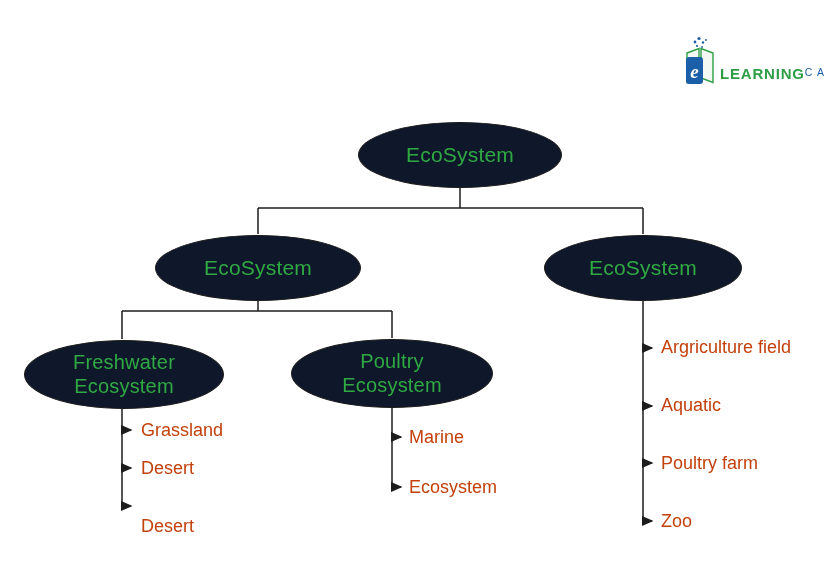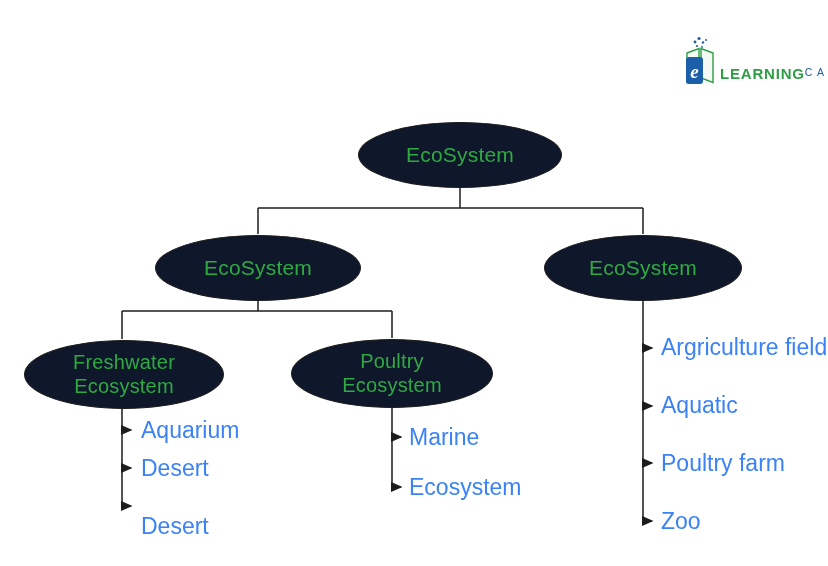--- a/index.html
+++ b/index.html
@@ -29,22 +29,22 @@
   }
   .node .lbl{display:block;line-height:1.18;}
   .node.root   {left:358px;top:122px;width:204px;height:66px;}
   .node.l-mid  {left:155px;top:235px;width:206px;height:66px;}
   .node.r-mid  {left:544px;top:235px;width:198px;height:66px;}
   .node.terr   {left:24px; top:340px;width:200px;height:69px;font-size:20px;}
   .node.aqua   {left:291px;top:339px;width:202px;height:69px;font-size:20px;}
   .node.terr .lbl,.node.aqua .lbl{max-width:130px;}
   .leaf{
     position:absolute;
-    color:#3b82f6;
-    font-size:23px;
+    color:#c2410c;
+    font-size:18px;
     white-space:nowrap;
     transform:translateY(-50%);
   }
   .logo{
     position:absolute;left:684px;top:36px;
     display:flex;align-items:flex-end;gap:4px;
   }
   .logo .words{display:flex;flex-direction:row;padding-bottom:4px;}
   .logo .top{
     color:#2e9e46;font-weight:bold;font-size:15px;letter-spacing:.8px;line-height:1.1;
@@ -127,21 +127,21 @@
   </div>
 
   <div class="node terr">
     <span class="lbl">Freshwater Ecosystem</span>
   </div>
 
   <div class="node aqua">
     <span class="lbl">Poultry Ecosystem</span>
   </div>
 
-  <div class="leaf" style="left:141px;top:430px">Aquarium</div>
+  <div class="leaf" style="left:141px;top:430px">Grassland</div>
   <div class="leaf" style="left:141px;top:468px">Desert</div>
   <div class="leaf" style="left:141px;top:526px">Desert</div>
 
   <div class="leaf" style="left:409px;top:437px">Marine</div>
   <div class="leaf" style="left:409px;top:487px">Ecosystem</div>
 
   <div class="leaf" style="left:661px;top:347px">Argriculture field</div>
   <div class="leaf" style="left:661px;top:405px">Aquatic</div>
   <div class="leaf" style="left:661px;top:463px">Poultry farm</div>
   <div class="leaf" style="left:661px;top:521px">Zoo</div>

